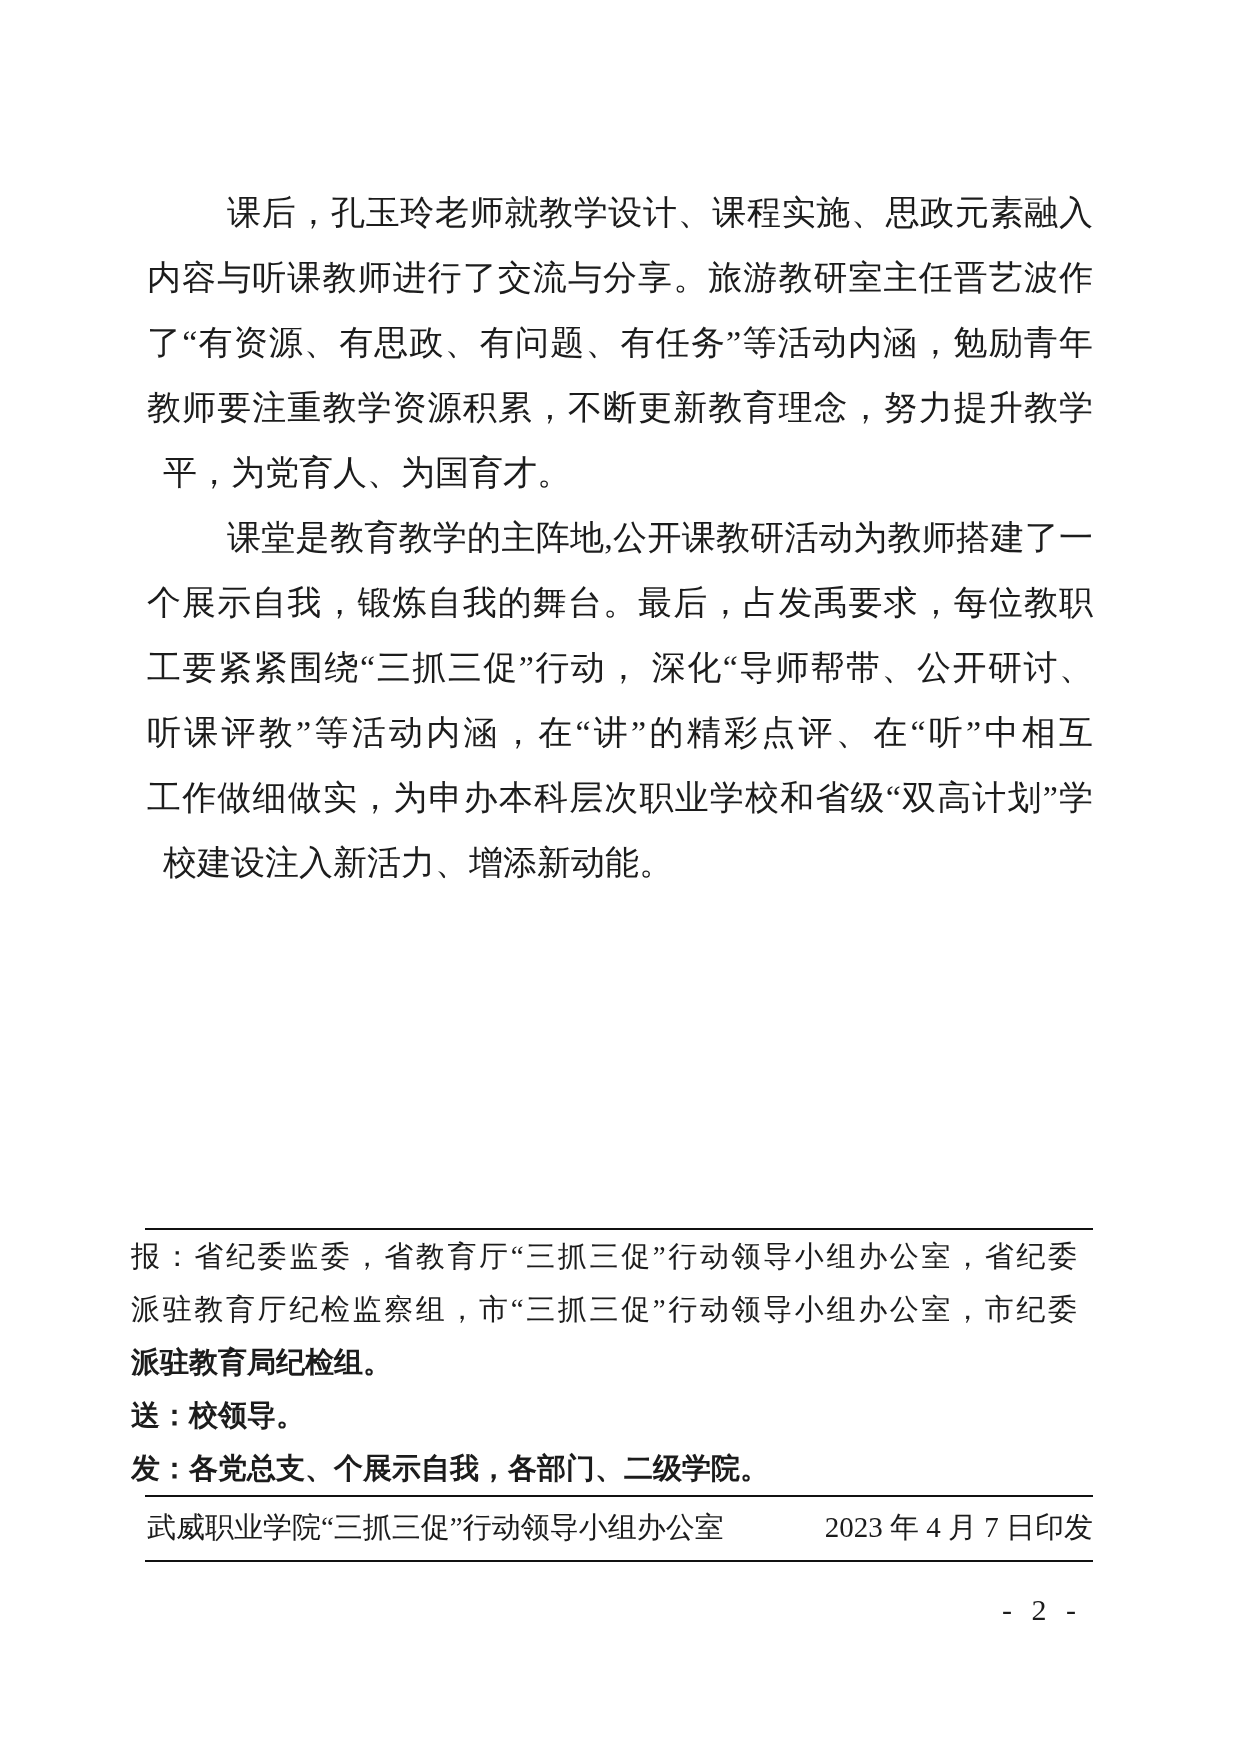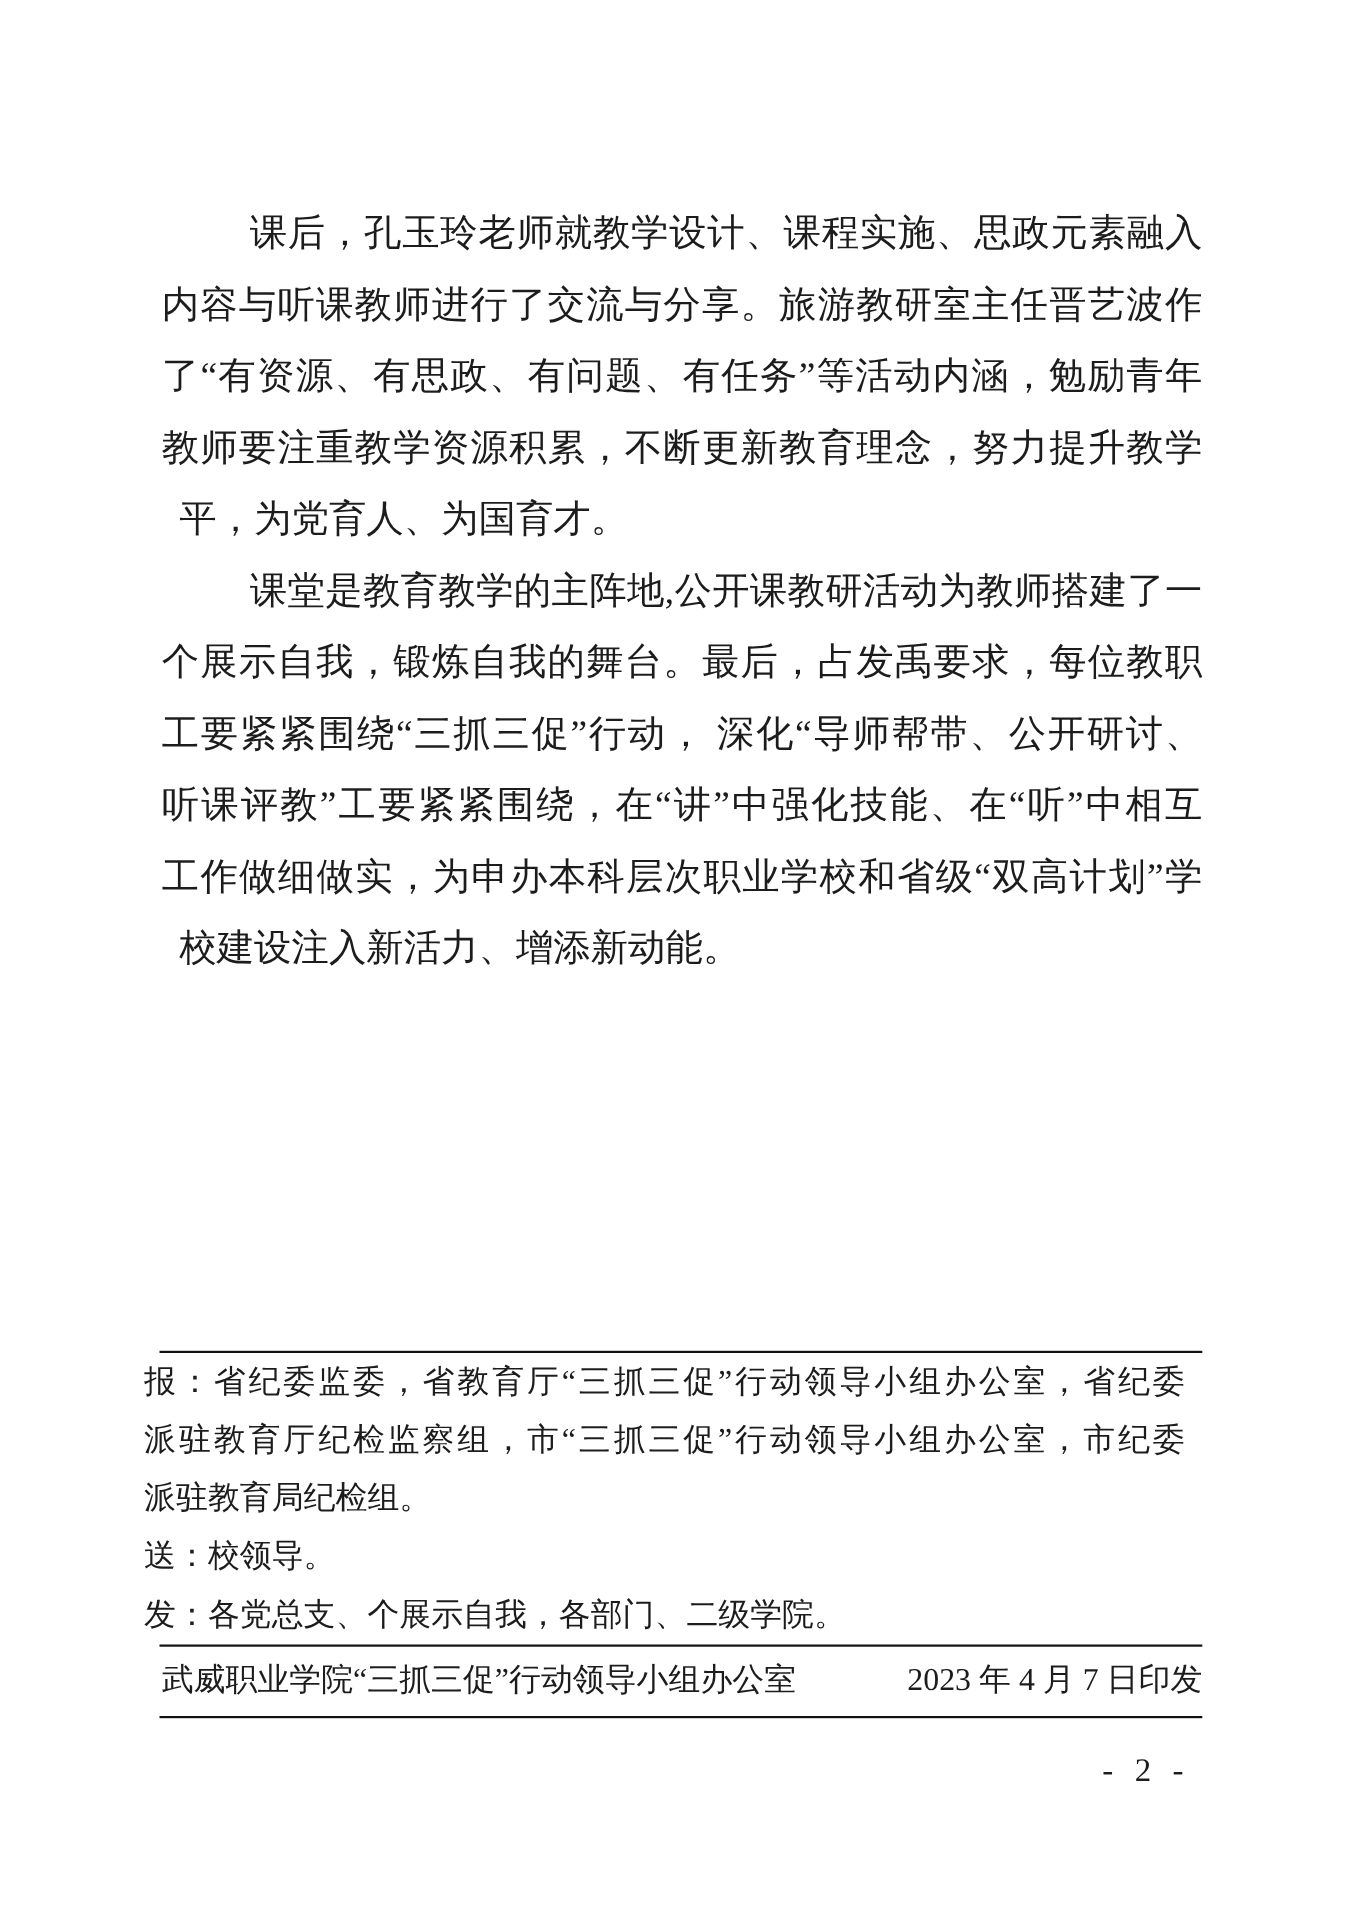--- a/index.html
+++ b/index.html
@@ -38,21 +38,21 @@
     left:131px;top:1230px;width:946px;
     font-size:29px;
   }
   .note-line{
     height:53px;line-height:53px;
     text-align:justify;
     text-align-last:justify;
     text-justify:inter-character;
     overflow:hidden;
   }
-  .note-line.left{text-align-last:left;}
+  .note-line.left{text-align-last:left;font-weight:bold;}
   .imprint{
     position:absolute;
     left:147px;top:1495px;width:946px;height:65px;
     font-size:29px;line-height:65px;
     display:flex;
     justify-content:space-between;
     align-items:flex-end;
   }
   .page-number{
     position:absolute;
@@ -70,21 +70,21 @@
 
     <div class="line indent">课后，孔玉玲老师就教学设计、课程实施、思政元素融入等</div>
     <div class="line">内容与听课教师进行了交流与分享。旅游教研室主任晋艺波作出</div>
     <div class="line">了“有资源、有思政、有问题、有任务”等活动内涵，勉励青年</div>
     <div class="line">教师要注重教学资源积累，不断更新教育理念，努力提升教学水</div>
     <div class="line last">平，为党育人、为国育才。</div>
 
     <div class="line indent">课堂是教育教学的主阵地,公开课教研活动为教师搭建了一</div>
     <div class="line">个展示自我，锻炼自我的舞台。最后，占发禹要求，每位教职员</div>
     <div class="line">工要紧紧围绕“三抓三促”行动， 深化“导师帮带、公开研讨、</div>
-    <div class="line">听课评教”工要紧紧围绕，在“讲”中强化技能、在“听”中相互</div>
+    <div class="line">听课评教”等活动内涵，在“讲”的精彩点评、在“听”中相互</div>
     <div class="line">工作做细做实，为申办本科层次职业学校和省级“双高计划”学</div>
     <div class="line last">校建设注入新活力、增添新动能。</div>
   </div>
 
   <div class="rule rule-top"></div>
 
   <div class="notes">
     <div class="note-line">报：省纪委监委，省教育厅“三抓三促”行动领导小组办公室，省纪委</div>
     <div class="note-line">派驻教育厅纪检监察组，市“三抓三促”行动领导小组办公室，市纪委</div>
     <div class="note-line left">派驻教育局纪检组。</div>

